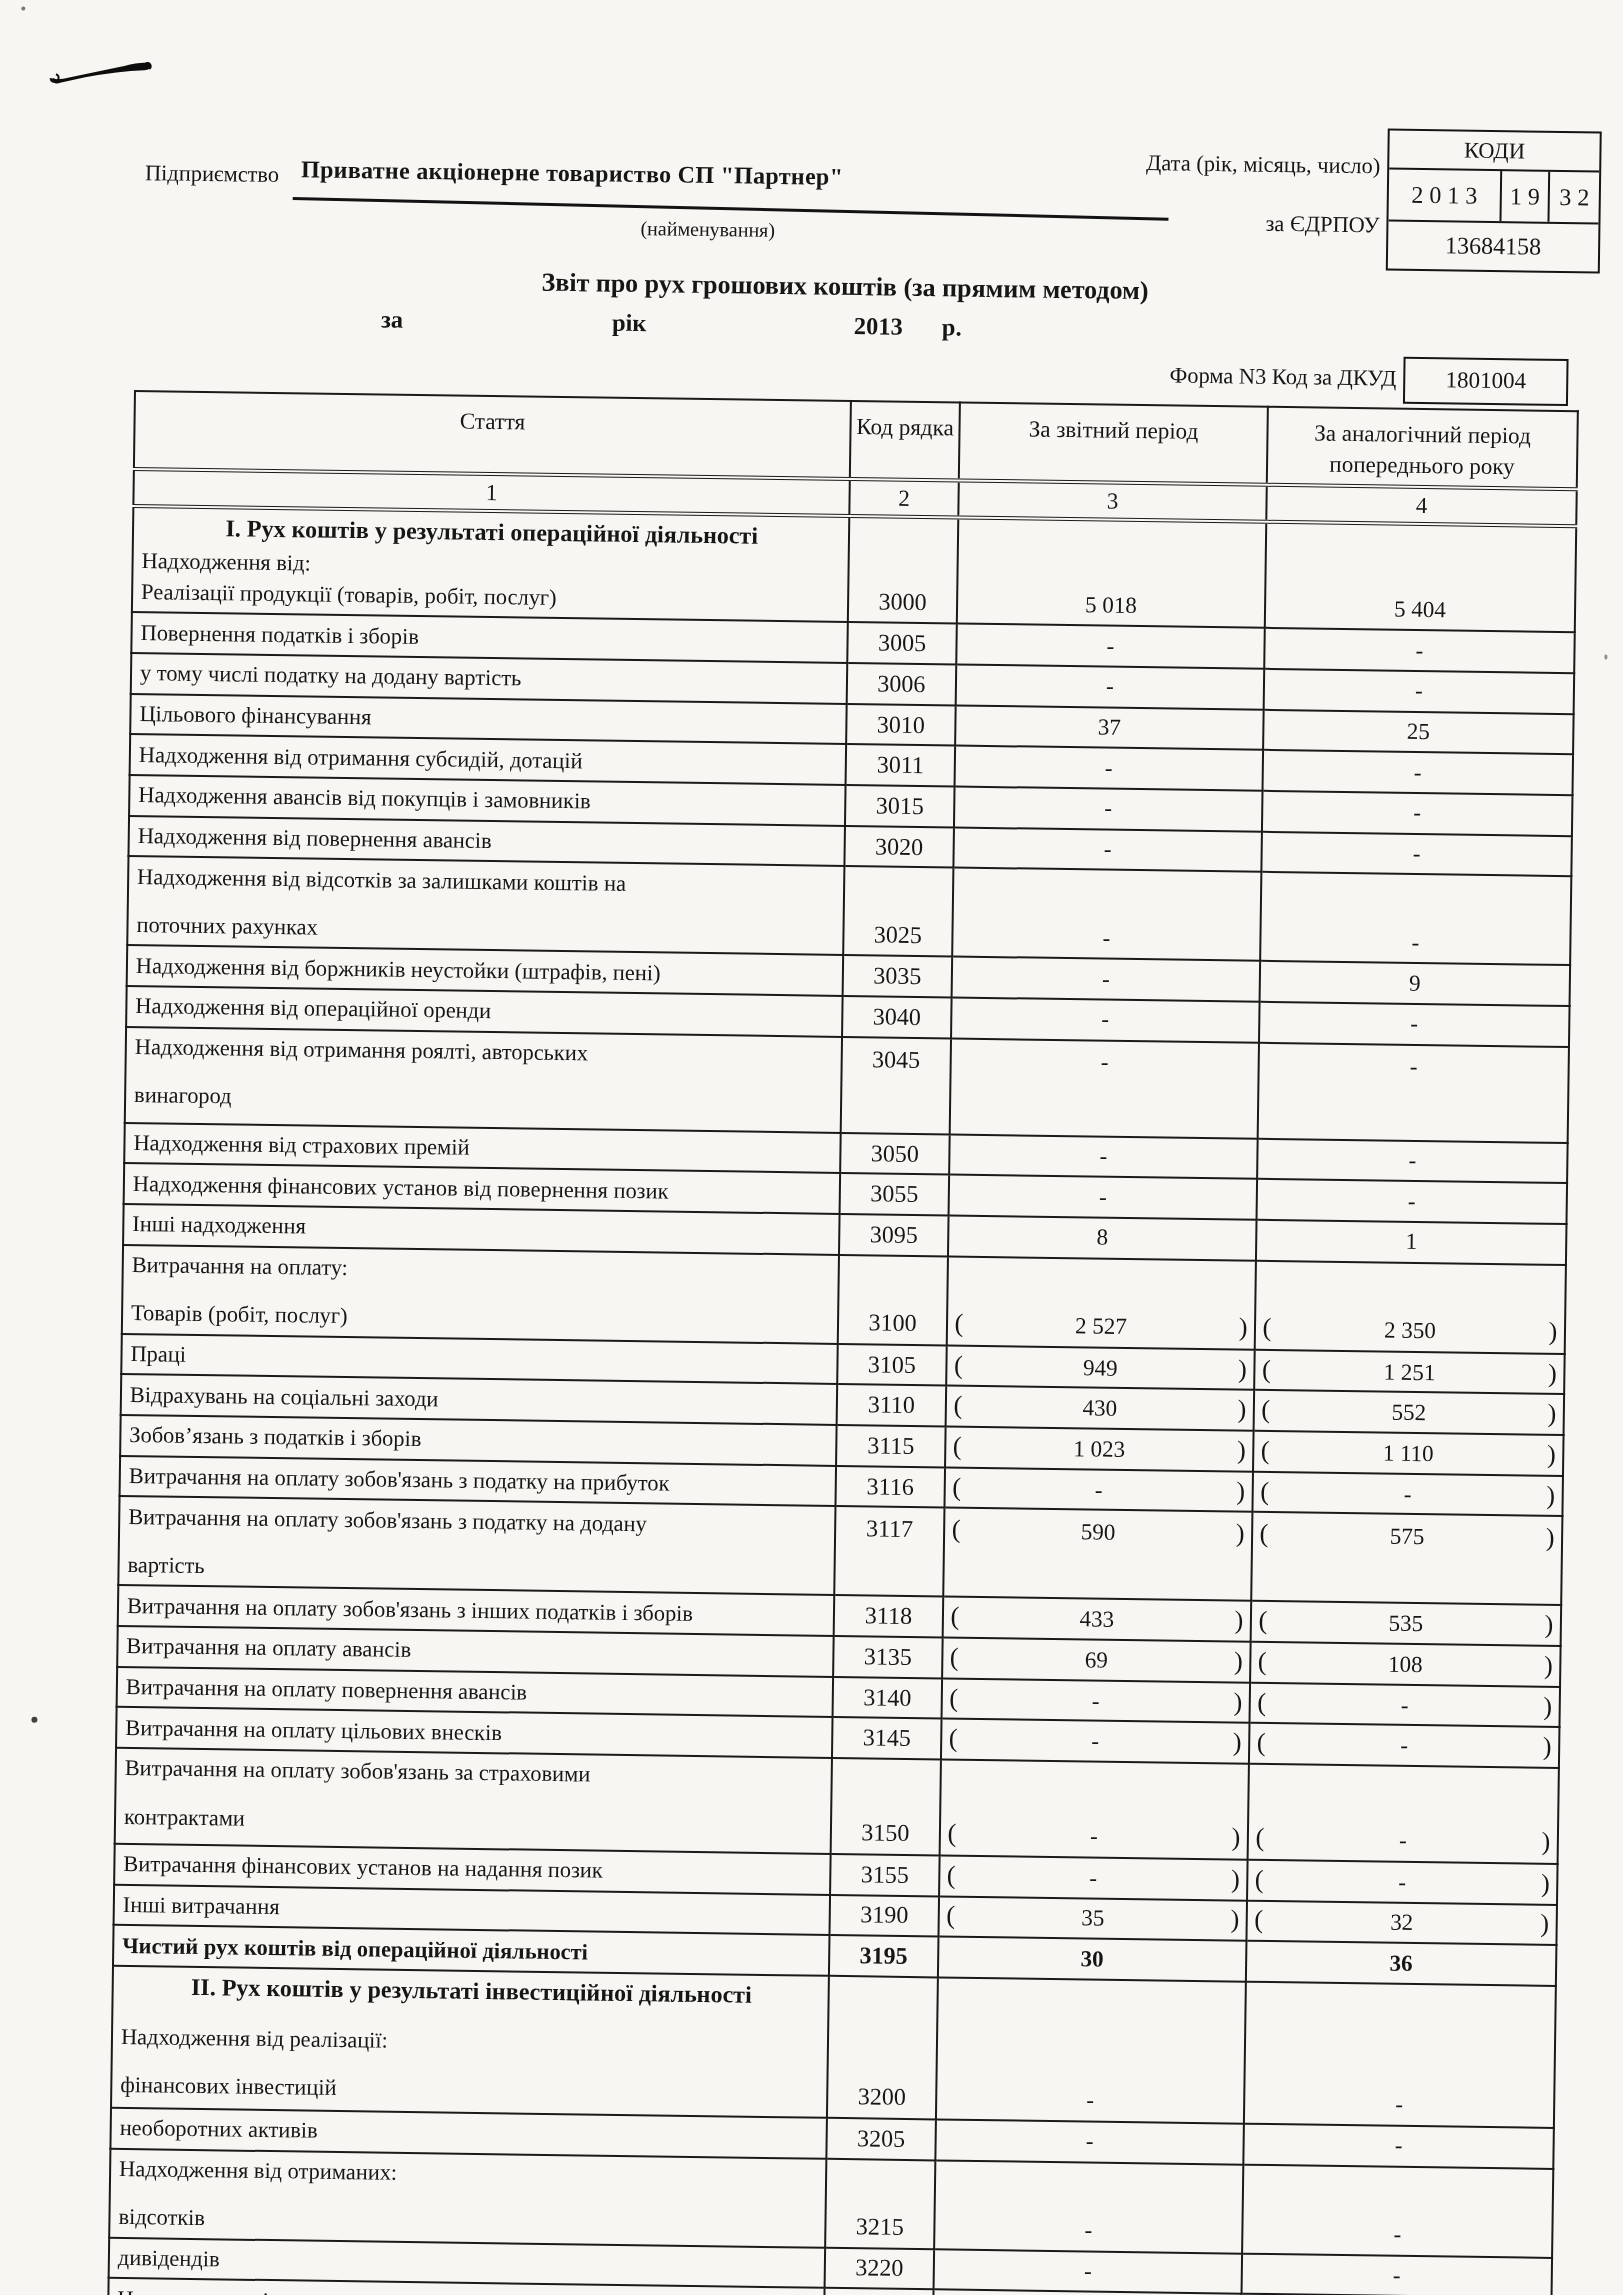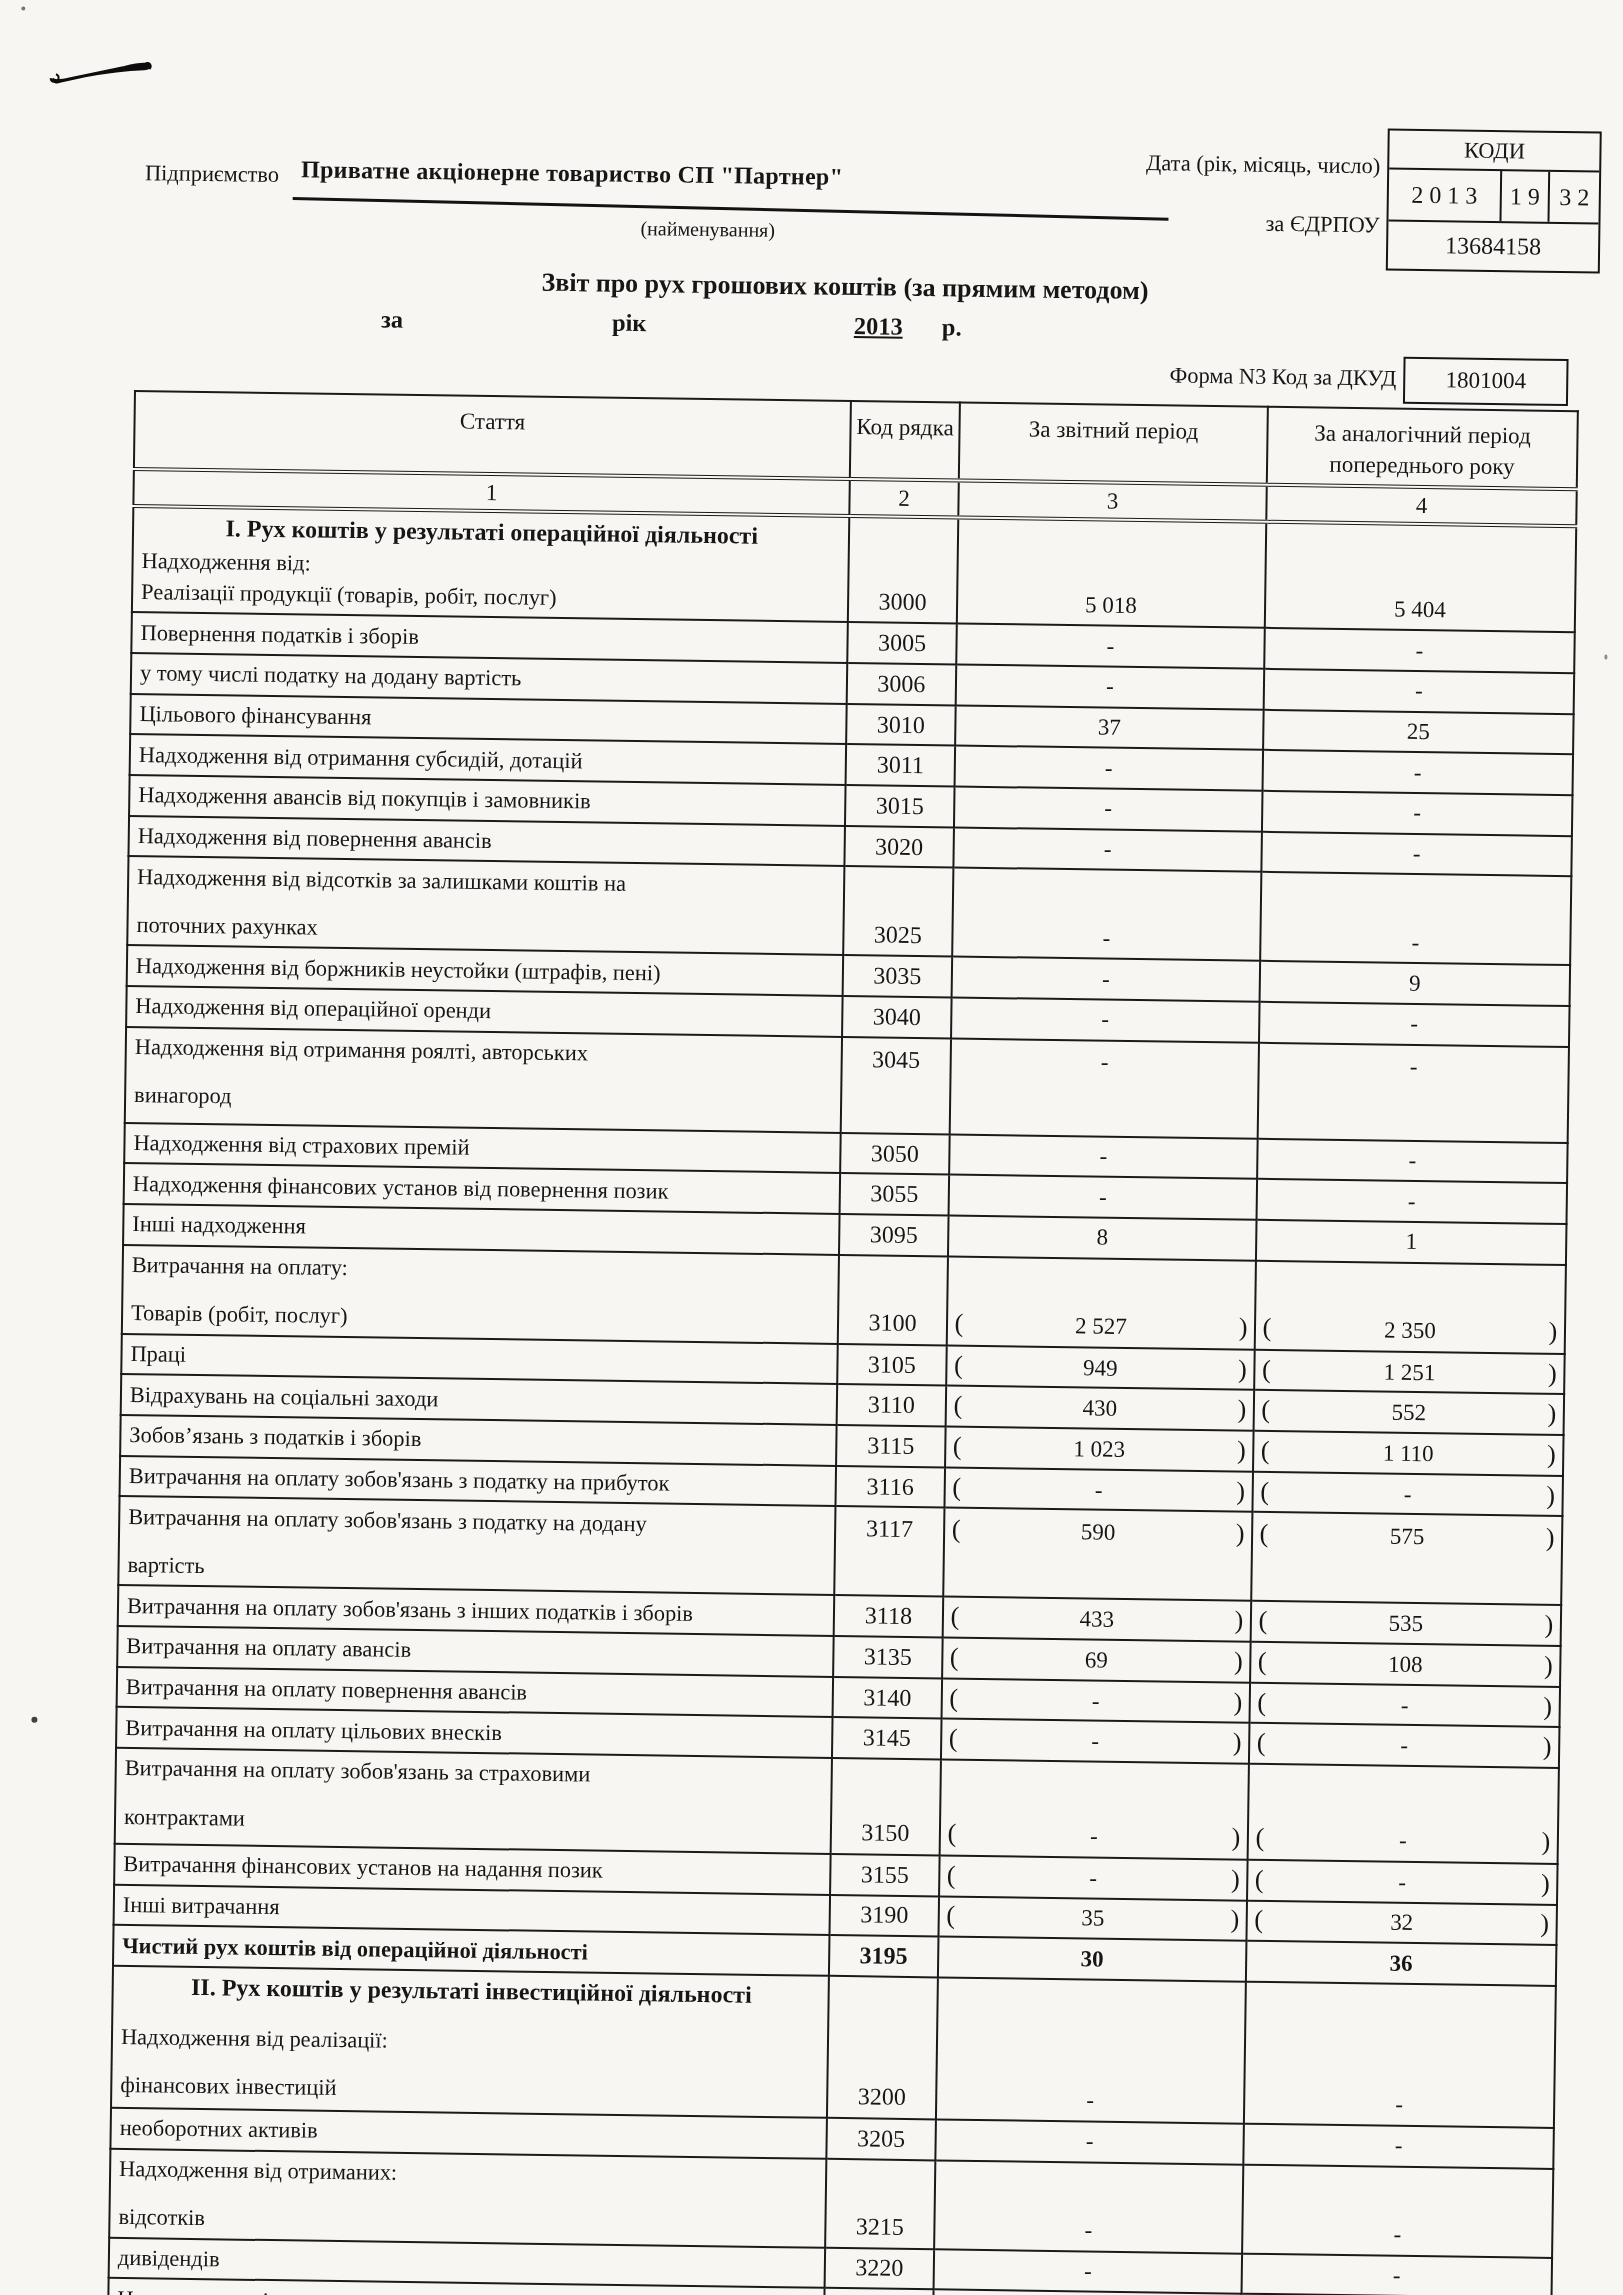--- a/index.html
+++ b/index.html
@@ -31,21 +31,21 @@
   .dc-year{flex:0 0 111px;border-right:2px solid #151515;}
   .dc-month{flex:0 0 46px;border-right:2px solid #151515;}
   .dc-day{flex:1;}
   .edrpou-value{height:47px;line-height:47px;text-align:center;font-size:24px;}
 
   .report-title{position:absolute;left:303px;top:262px;width:1081px;text-align:center;
        font-size:26px;font-weight:bold;}
   .period-line{position:absolute;left:0;top:302px;width:1623px;font-size:24.4px;font-weight:bold;}
   .period-za{position:absolute;left:380px;}
   .period-rik{position:absolute;left:611px;}
-  .period-year{position:absolute;left:853px;text-decoration:underline;}
+  .period-year{position:absolute;left:853px;}
   .period-r{position:absolute;left:941px;}
 
   .form-line{position:absolute;left:791px;top:348px;width:605px;text-align:right;font-size:22.4px;}
   .dkud-box{position:absolute;left:1403px;top:339px;width:161px;height:43px;border:2.6px solid #151515;
        text-align:center;line-height:41px;font-size:23px;}
 
   
   .pen-mark{position:absolute;left:41px;top:53px;}
   .speck{position:absolute;background:#222;border-radius:50%;}
   .speck1{left:50px;top:1718px;width:6px;height:6px;opacity:.85;}

